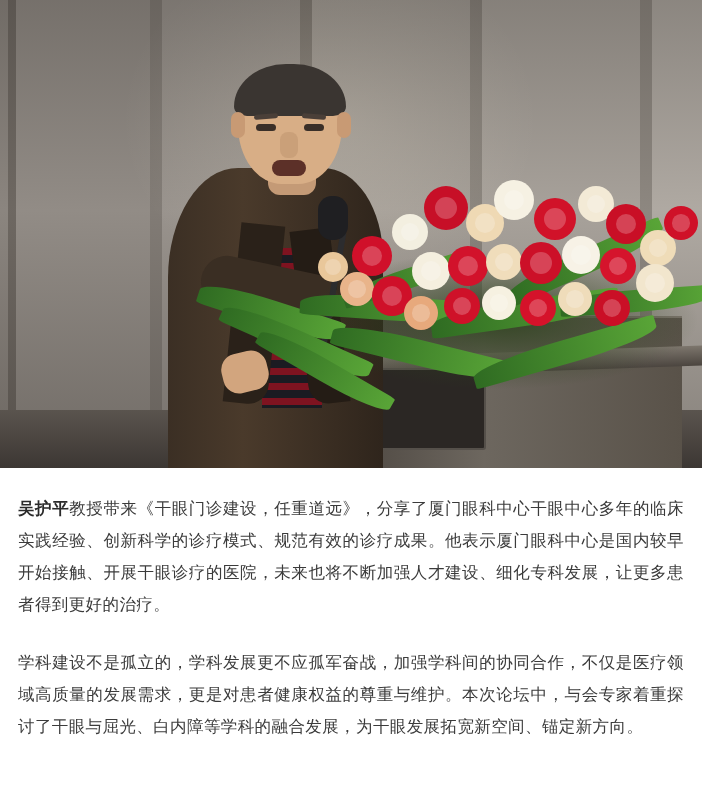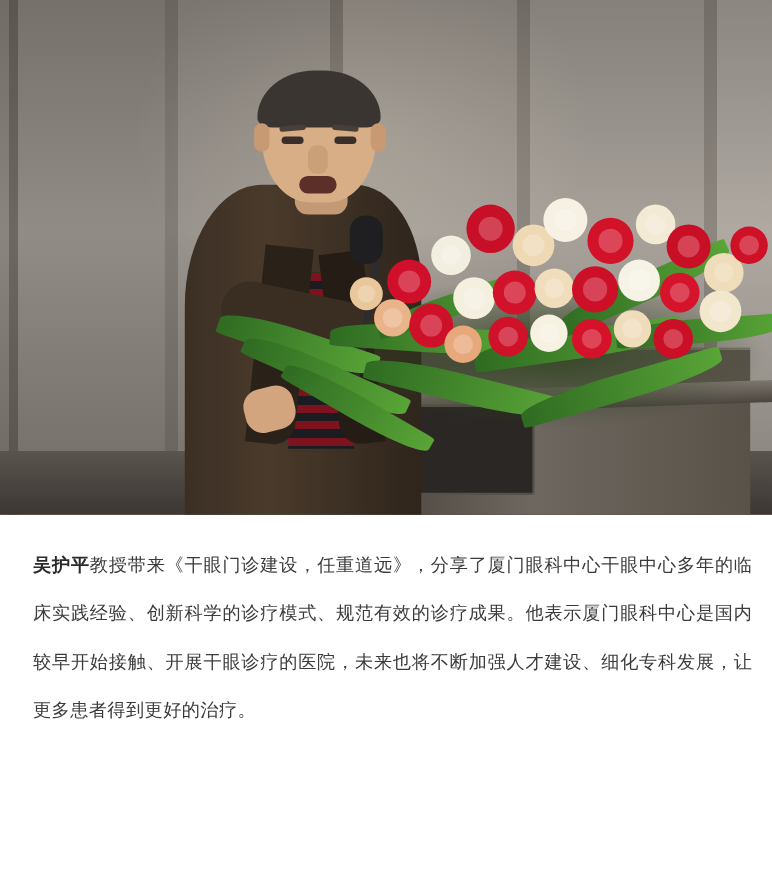--- a/index.html
+++ b/index.html
@@ -240,25 +240,25 @@
     background: rgba(255,255,255,0.22);
   }
   
   .body-text {
     padding: 24px 18px 12px 18px;
     box-sizing: border-box;
     width: 702px;
   }
   .para {
     font-size: 16.5px;
-    line-height: 44px;
+    line-height: 32px;
     color: #3b3b3b;
     letter-spacing: 0.4px;
     text-align: justify;
-    margin: 0 0 26px 12px;
+    margin: 0 0 26px 0;
   }
   .para:last-child { margin-bottom: 0; }
   .lead-name {
     font-weight: bold;
     color: #2a2a2a;
   }
 </style>
 </head>
 <body>
 
@@ -331,15 +331,16 @@
     <div class="bloom" style="left:482px; top:286px; width:34px; height:34px; background:#f6f1e1;"></div>
     <div class="bloom" style="left:520px; top:290px; width:36px; height:36px; background:#d5122a;"></div>
     <div class="bloom" style="left:558px; top:282px; width:34px; height:34px; background:#efdcba;"></div>
     <div class="bloom" style="left:594px; top:290px; width:36px; height:36px; background:#ca0f26;"></div>
     <div class="bloom" style="left:318px; top:252px; width:30px; height:30px; background:#e9c79a;"></div>
     <div class="bloom" style="left:664px; top:206px; width:34px; height:34px; background:#cf1128;"></div>
   </div>
 
   <div class="body-text">
     <p class="para"><span class="lead-name">吴护平</span><span>教授带来《干眼门诊建设，任重道远》，分享了厦门眼科中心干眼中心多年的临床实践经验、创新科学的诊疗模式、规范有效的诊疗成果。他表示厦门眼科中心是国内较早开始接触、开展干眼诊疗的医院，未来也将不断加强人才建设、细化专科发展，让更多患者得到更好的治疗。</span></p>
+    <p class="para">学科建设不是孤立的，学科发展更不应孤军奋战，加强学科间的协同合作，不仅是医疗领域高质量的发展需求，更是对患者健康权益的尊重与维护。本次论坛中，与会专家着重探讨了干眼与屈光、白内障等学科的融合发展，为干眼发展拓宽新空间、锚定新方向。</p>
   </div>
 
 </div>
 
 </body></html>

